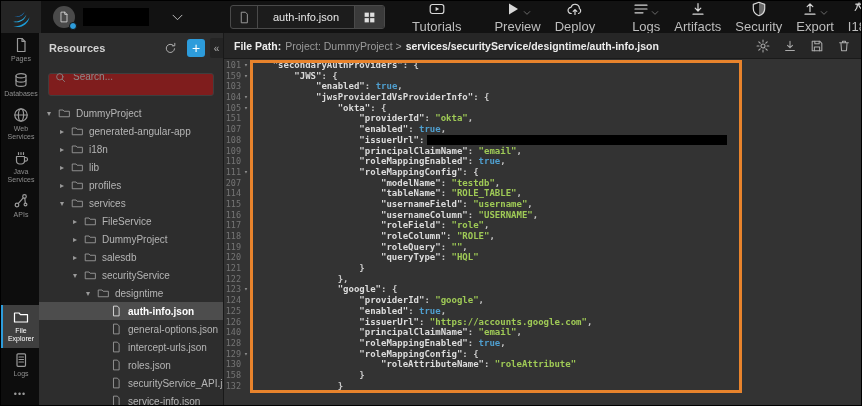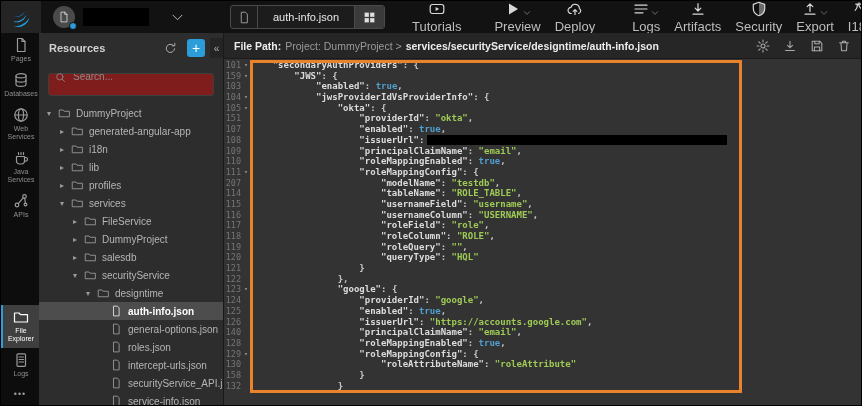--- a/index.html
+++ b/index.html
@@ -493,30 +493,30 @@
             </span>
             <span>general-options.json</span>
           </div>
           <div class="trow" style="--d: 4;">
             <span class="caret"></span>
             <span class="ic">
               <svg viewBox="0 0 16 16" fill="none" stroke="currentColor" stroke-width="1.2" stroke-linecap="round" stroke-linejoin="round">
                 <path d="M4.5 1.5h4.7l2.3 2.4v10.6H4.5z"></path>
               </svg>
             </span>
-            <span>roles.json</span>
+            <span>intercept-urls.json</span>
           </div>
           <div class="trow" style="--d: 4;">
             <span class="caret"></span>
             <span class="ic">
               <svg viewBox="0 0 16 16" fill="none" stroke="currentColor" stroke-width="1.2" stroke-linecap="round" stroke-linejoin="round">
                 <path d="M4.5 1.5h4.7l2.3 2.4v10.6H4.5z"></path>
               </svg>
             </span>
-            <span>intercept-urls.json</span>
+            <span>roles.json</span>
           </div>
           <div class="trow" style="--d: 4;">
             <span class="caret"></span>
             <span class="ic">
               <svg viewBox="0 0 16 16" fill="none" stroke="currentColor" stroke-width="1.2" stroke-linecap="round" stroke-linejoin="round">
                 <path d="M4.5 1.5h4.7l2.3 2.4v10.6H4.5z"></path>
               </svg>
             </span>
             <span>securityService_API.json</span>
           </div>

